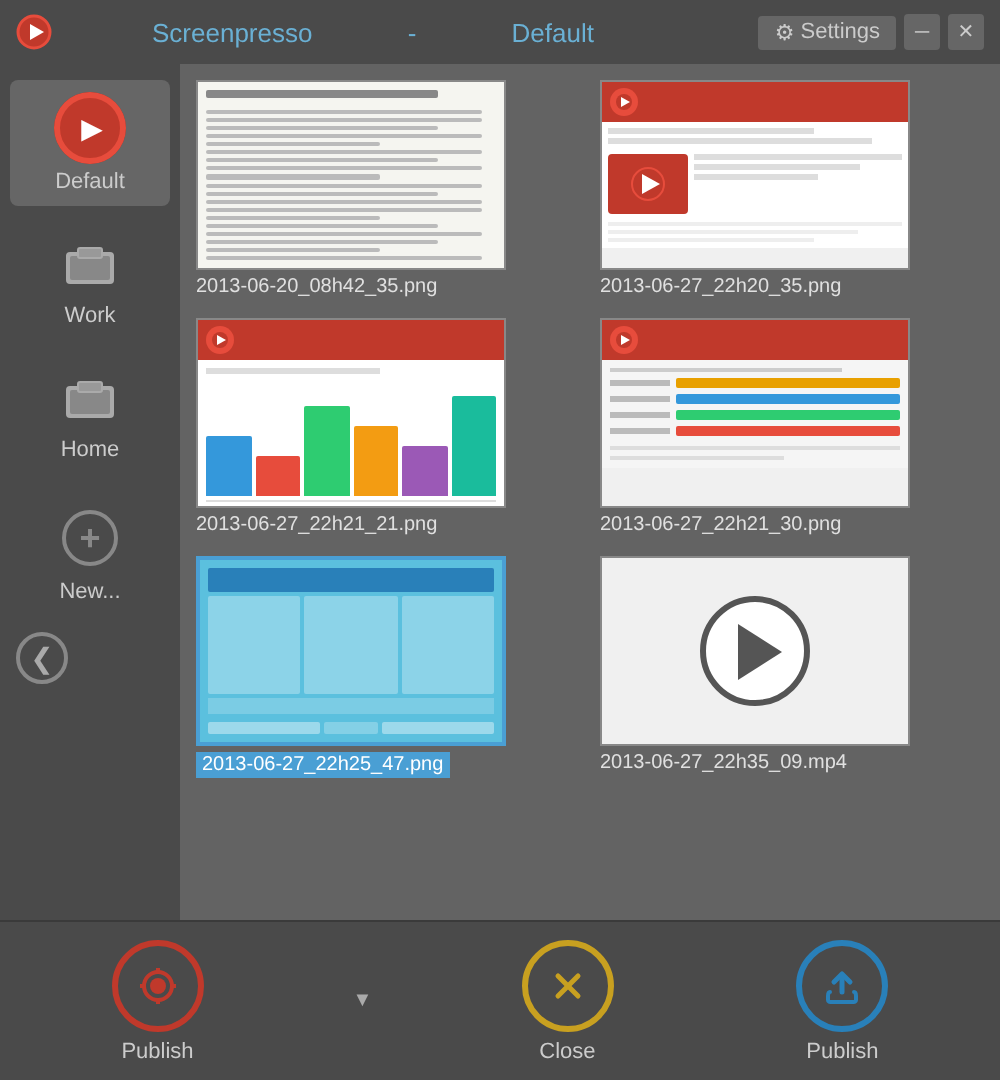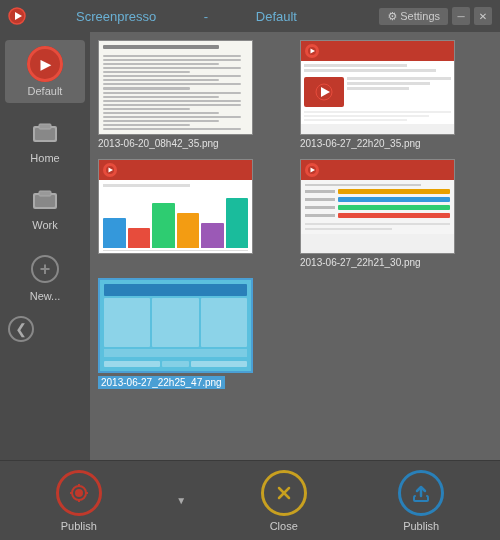--- a/index.html
+++ b/index.html
@@ -402,32 +402,32 @@
     </div>
 
     <div class="sidebar-item">
       <div class="sidebar-icon">
         <svg width="30" height="30" viewBox="0 0 30 30">
           <rect x="3" y="10" width="24" height="16" rx="2" fill="#aaa"></rect>
           <rect x="5" y="12" width="20" height="12" rx="1" fill="#888"></rect>
           <rect x="9" y="8" width="12" height="5" rx="1" fill="#999" stroke="#aaa" stroke-width="1"></rect>
         </svg>
       </div>
-      <span class="sidebar-label">Home</span>
+      <span class="sidebar-label">Work</span>
     </div>
 
     <div class="sidebar-item">
       <div class="sidebar-icon">
         <svg width="30" height="30" viewBox="0 0 30 30">
           <rect x="3" y="10" width="24" height="16" rx="2" fill="#aaa"></rect>
           <rect x="5" y="12" width="20" height="12" rx="1" fill="#888"></rect>
           <rect x="9" y="8" width="12" height="5" rx="1" fill="#999" stroke="#aaa" stroke-width="1"></rect>
         </svg>
       </div>
-      <span class="sidebar-label">Work</span>
+      <span class="sidebar-label">Home</span>
     </div>
 
     <div class="sidebar-item" style="margin-top:4px;">
       <div class="sidebar-icon">
         <div class="new-icon">+</div>
       </div>
       <span class="sidebar-label">New...</span>
     </div>
 
     <div class="nav-arrow">
@@ -520,20 +520,21 @@
                 <div style="flex:1;height:20px;background:#e74c3c;border-radius:1px 1px 0 0;"></div>
                 <div style="flex:1;height:45px;background:#2ecc71;border-radius:1px 1px 0 0;"></div>
                 <div style="flex:1;height:35px;background:#f39c12;border-radius:1px 1px 0 0;"></div>
                 <div style="flex:1;height:25px;background:#9b59b6;border-radius:1px 1px 0 0;"></div>
                 <div style="flex:1;height:50px;background:#1abc9c;border-radius:1px 1px 0 0;"></div>
               </div>
               <div style="height:1px;background:#ddd;width:100%"></div>
             </div>
           </div>
         </div>
+        <span class="thumb-label">2013-06-27_22h21_21.png</span>
       </div>
 
       <div class="thumb-item">
         <div class="thumb-img">
           <div class="screenpresso-thumb">
             <div class="sp-header">
               <div class="sp-logo-small">
                 <svg width="10" height="10" viewBox="0 0 10 10">
                     <circle cx="5" cy="5" r="4" fill="#c0392b"></circle>
                     <polygon points="3.5,2.5 8,5 3.5,7.5" fill="white"></polygon>
@@ -579,20 +580,30 @@
             <div style="display:flex;gap:2px;margin-top:2px;">
               <div style="flex:2;height:6px;background:rgba(255,255,255,0.4);border-radius:1px;"></div>
               <div style="flex:1;height:6px;background:rgba(255,255,255,0.25);border-radius:1px;"></div>
               <div style="flex:2;height:6px;background:rgba(255,255,255,0.4);border-radius:1px;"></div>
             </div>
           </div>
         </div>
         <span class="thumb-label selected">2013-06-27_22h25_47.png</span>
       </div>
 
+      <div class="thumb-item">
+        <div class="thumb-img">
+          <div class="video-thumb">
+            <div class="play-circle">
+              <div class="play-triangle"></div>
+            </div>
+          </div>
+        </div>
+        <span class="thumb-label">2013-06-27_22h35_09.mp4</span>
+      </div>
 
     </div>
   </div>
 </div>
 
 <div class="bottom-toolbar">
 
   <div class="toolbar-btn">
     <div class="toolbar-circle red">
       <svg width="22" height="22" viewBox="0 0 22 22">

